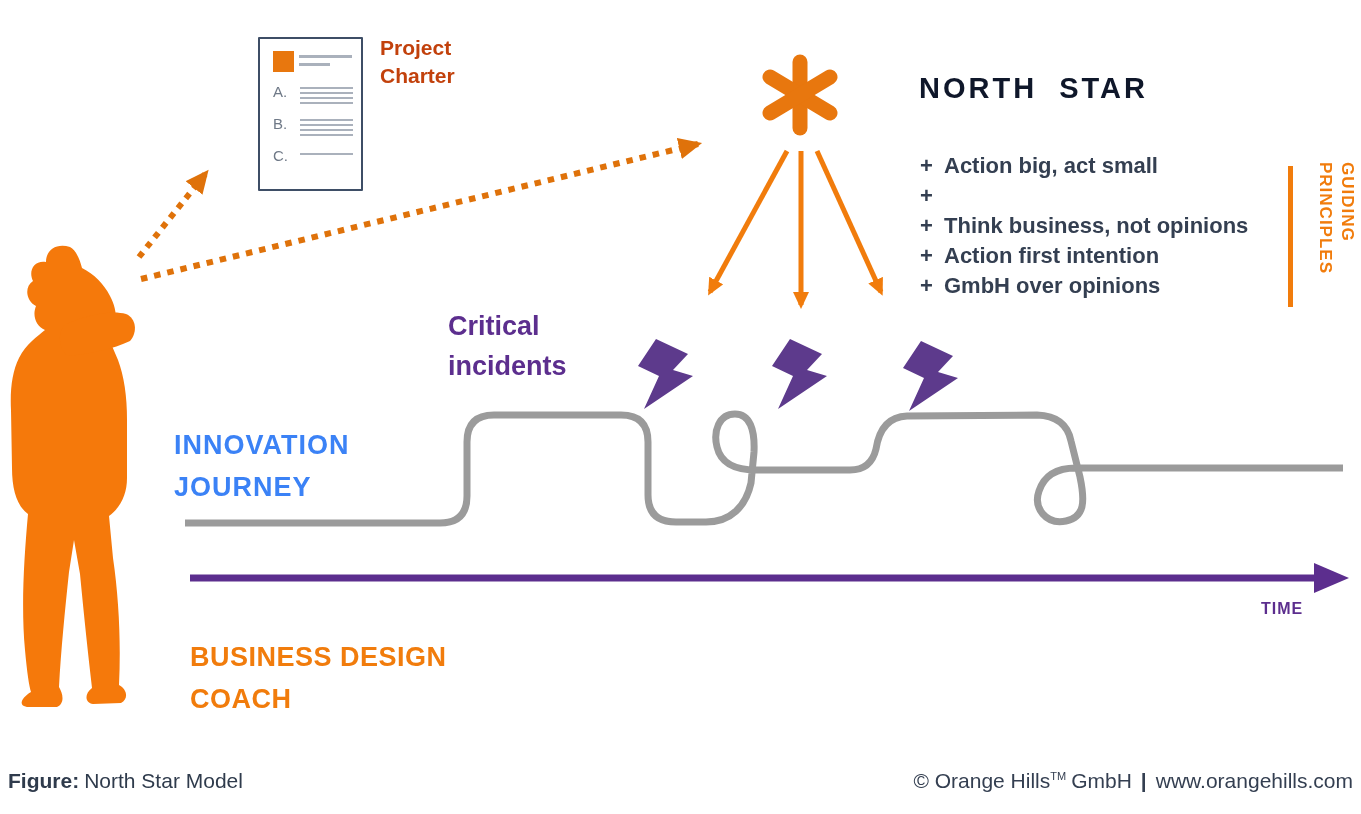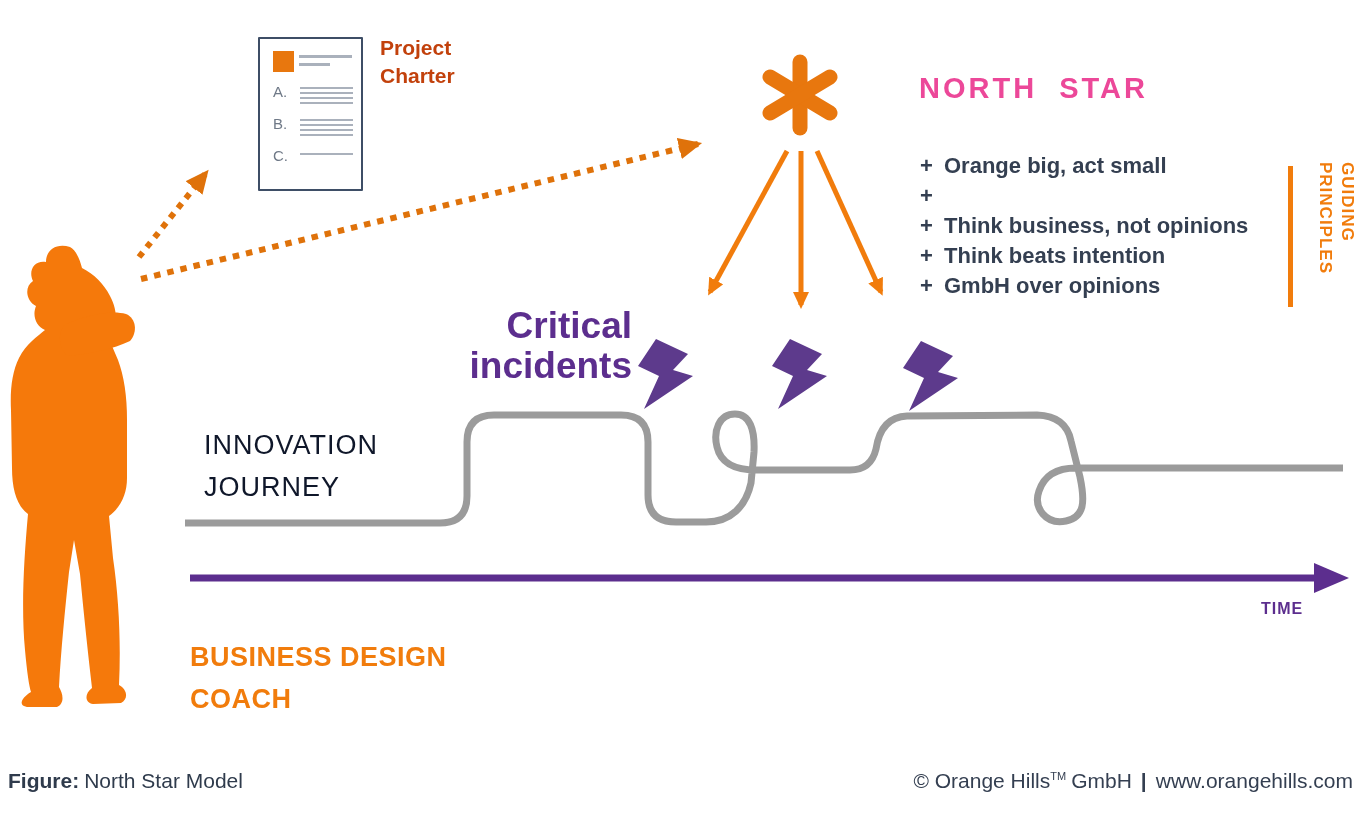--- a/index.html
+++ b/index.html
@@ -8,32 +8,32 @@
     font-family:"Liberation Sans", sans-serif;
   }
   .abs{position:absolute;}
   svg.layer{position:absolute;left:0;top:0;z-index:1;}
   .txt{z-index:2;}
 
   
   .charter-label{left:380px;top:34px;font-size:21px;line-height:28px;font-weight:600;
     color:#c2410c;white-space:pre-line;}
   .northstar-title{left:919px;top:72px;font-size:29px;font-weight:600;letter-spacing:3px;
-    color:#ec4899;white-space:pre;}
+    color:#0f172a;white-space:pre;}
   .principles{left:920px;top:151px;color:#343F51;font-size:22px;line-height:30px;font-weight:600;}
   .principles .row{display:flex;}
   .principles .bullet{width:24px;}
   .principles-bar{left:1288px;top:166px;width:5px;height:141px;background:#F17C0C;}
   .side-label{left:1358px;top:162px;transform:rotate(90deg);transform-origin:0 0;
     font-size:17px;line-height:22px;font-weight:700;letter-spacing:1px;color:#F17C0C;
     white-space:pre-line;width:160px;}
-  .critical-label{left:448px;top:306px;width:184px;text-align:right;font-size:37px;
+  .critical-label{left:448px;top:306px;width:184px;text-align:left;font-size:27px;
     line-height:40px;font-weight:600;color:#5C2E8E;white-space:pre-line;}
-  .innovation-label{left:204px;top:424px;font-size:27px;line-height:42px;font-weight:400;
-    letter-spacing:1px;color:#0f172a;white-space:pre-line;}
+  .innovation-label{left:174px;top:424px;font-size:27px;line-height:42px;font-weight:700;
+    letter-spacing:1px;color:#3b82f6;white-space:pre-line;}
   .coach-label{left:190px;top:636px;font-size:27px;line-height:42px;font-weight:600;
     letter-spacing:0.5px;color:#F17C0C;white-space:pre-line;}
   .time-label{left:1261px;top:600px;font-size:16px;font-weight:700;letter-spacing:1px;color:#5C2E8E;}
 
   
   .charter-doc{left:258px;top:37px;width:101px;height:150px;background:#fff;
     border:2px solid #3E4E66;border-radius:1px;}
   .charter-doc .sq{position:absolute;left:13px;top:12px;width:21px;height:21px;background:#E8770E;}
   .charter-doc .ln{position:absolute;height:3px;background:#AAB1BC;}
   .charter-doc .ln2{position:absolute;height:2px;background:#AAB1BC;}
@@ -139,32 +139,32 @@
   </div>
 
   <div class="abs txt charter-label">Project
 Charter</div>
 
   <div class="abs txt northstar-title">NORTH  STAR</div>
 
   <div class="abs txt principles">
     <div class="row">
       <span class="bullet">+</span>
-      <span>Orange big, act small</span>
+      <span>Action big, act small</span>
       </div>
     <div class="row">
       <span class="bullet">+</span>
       </div>
     <div class="row">
       <span class="bullet">+</span>
       <span>Think business, not opinions</span>
       </div>
     <div class="row">
       <span class="bullet">+</span>
-      <span>Think beats intention</span>
+      <span>Action first intention</span>
       </div>
     <div class="row">
       <span class="bullet">+</span>
       <span>GmbH over opinions</span>
       </div>
   </div>
 
   <div class="abs txt principles-bar"></div>
   <div class="abs txt side-label">GUIDING
 PRINCIPLES</div>

